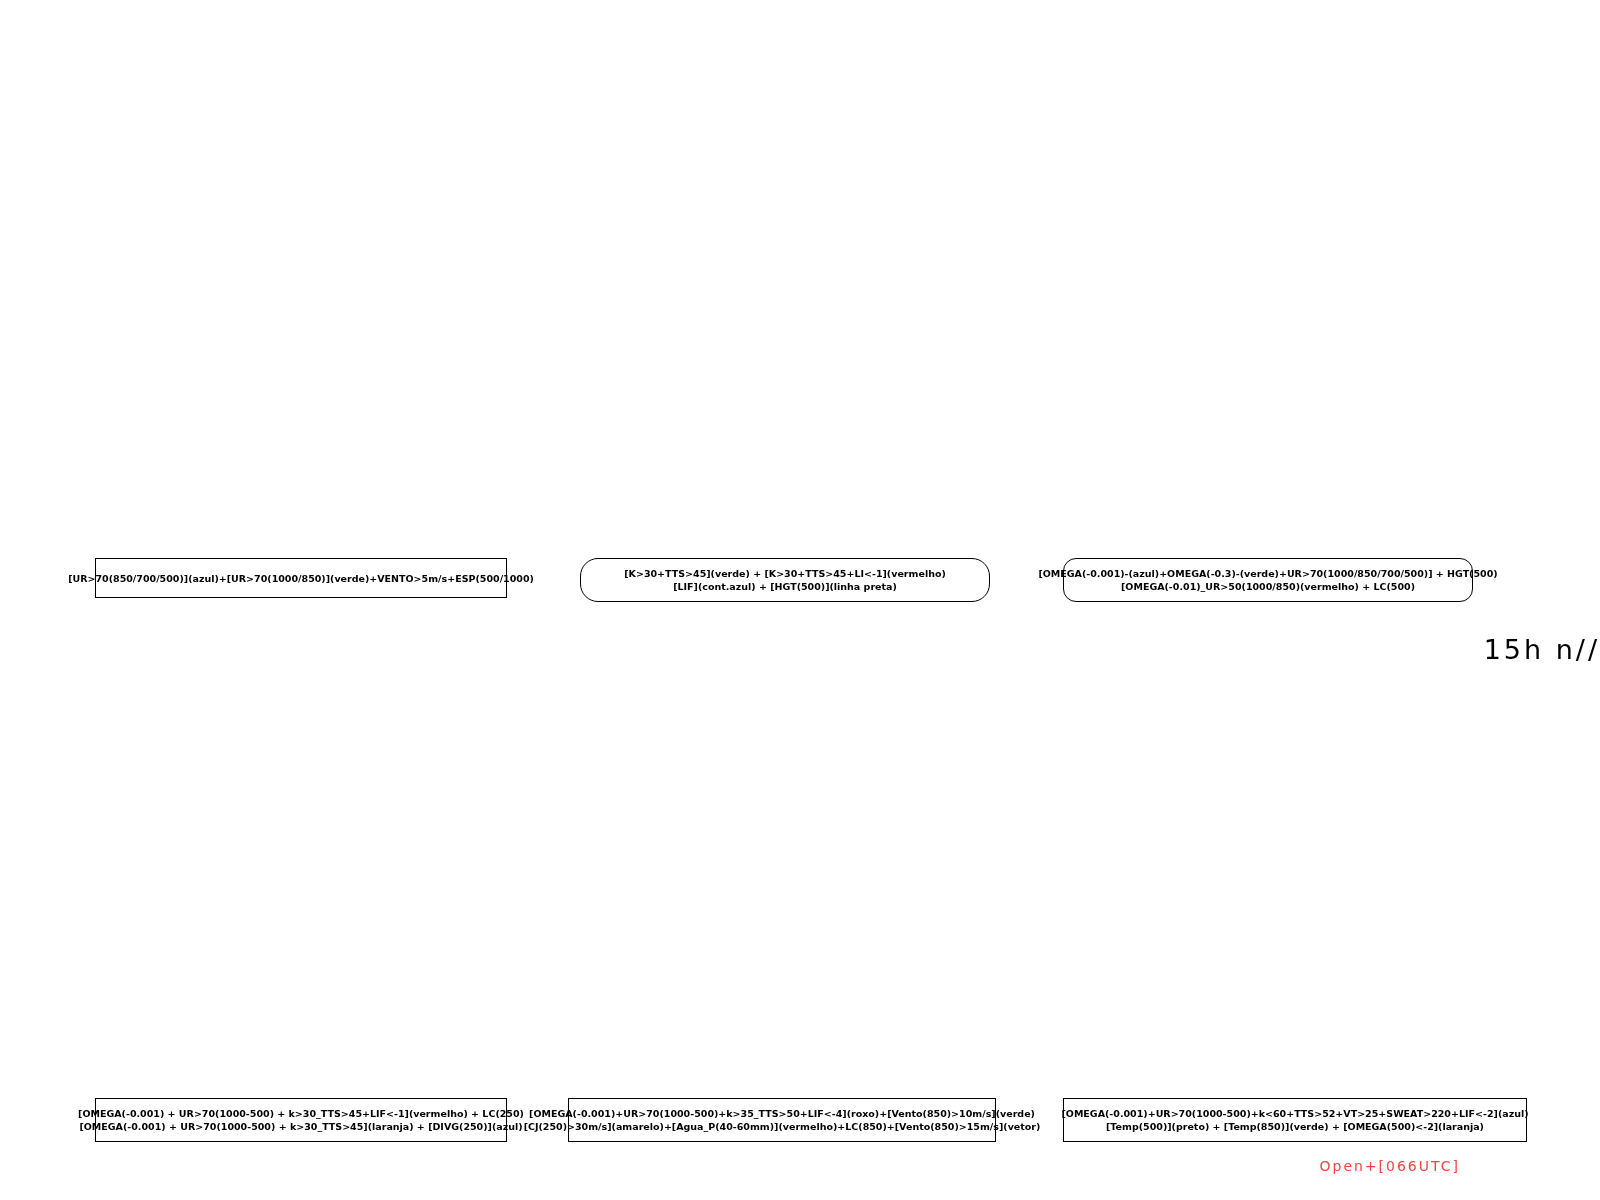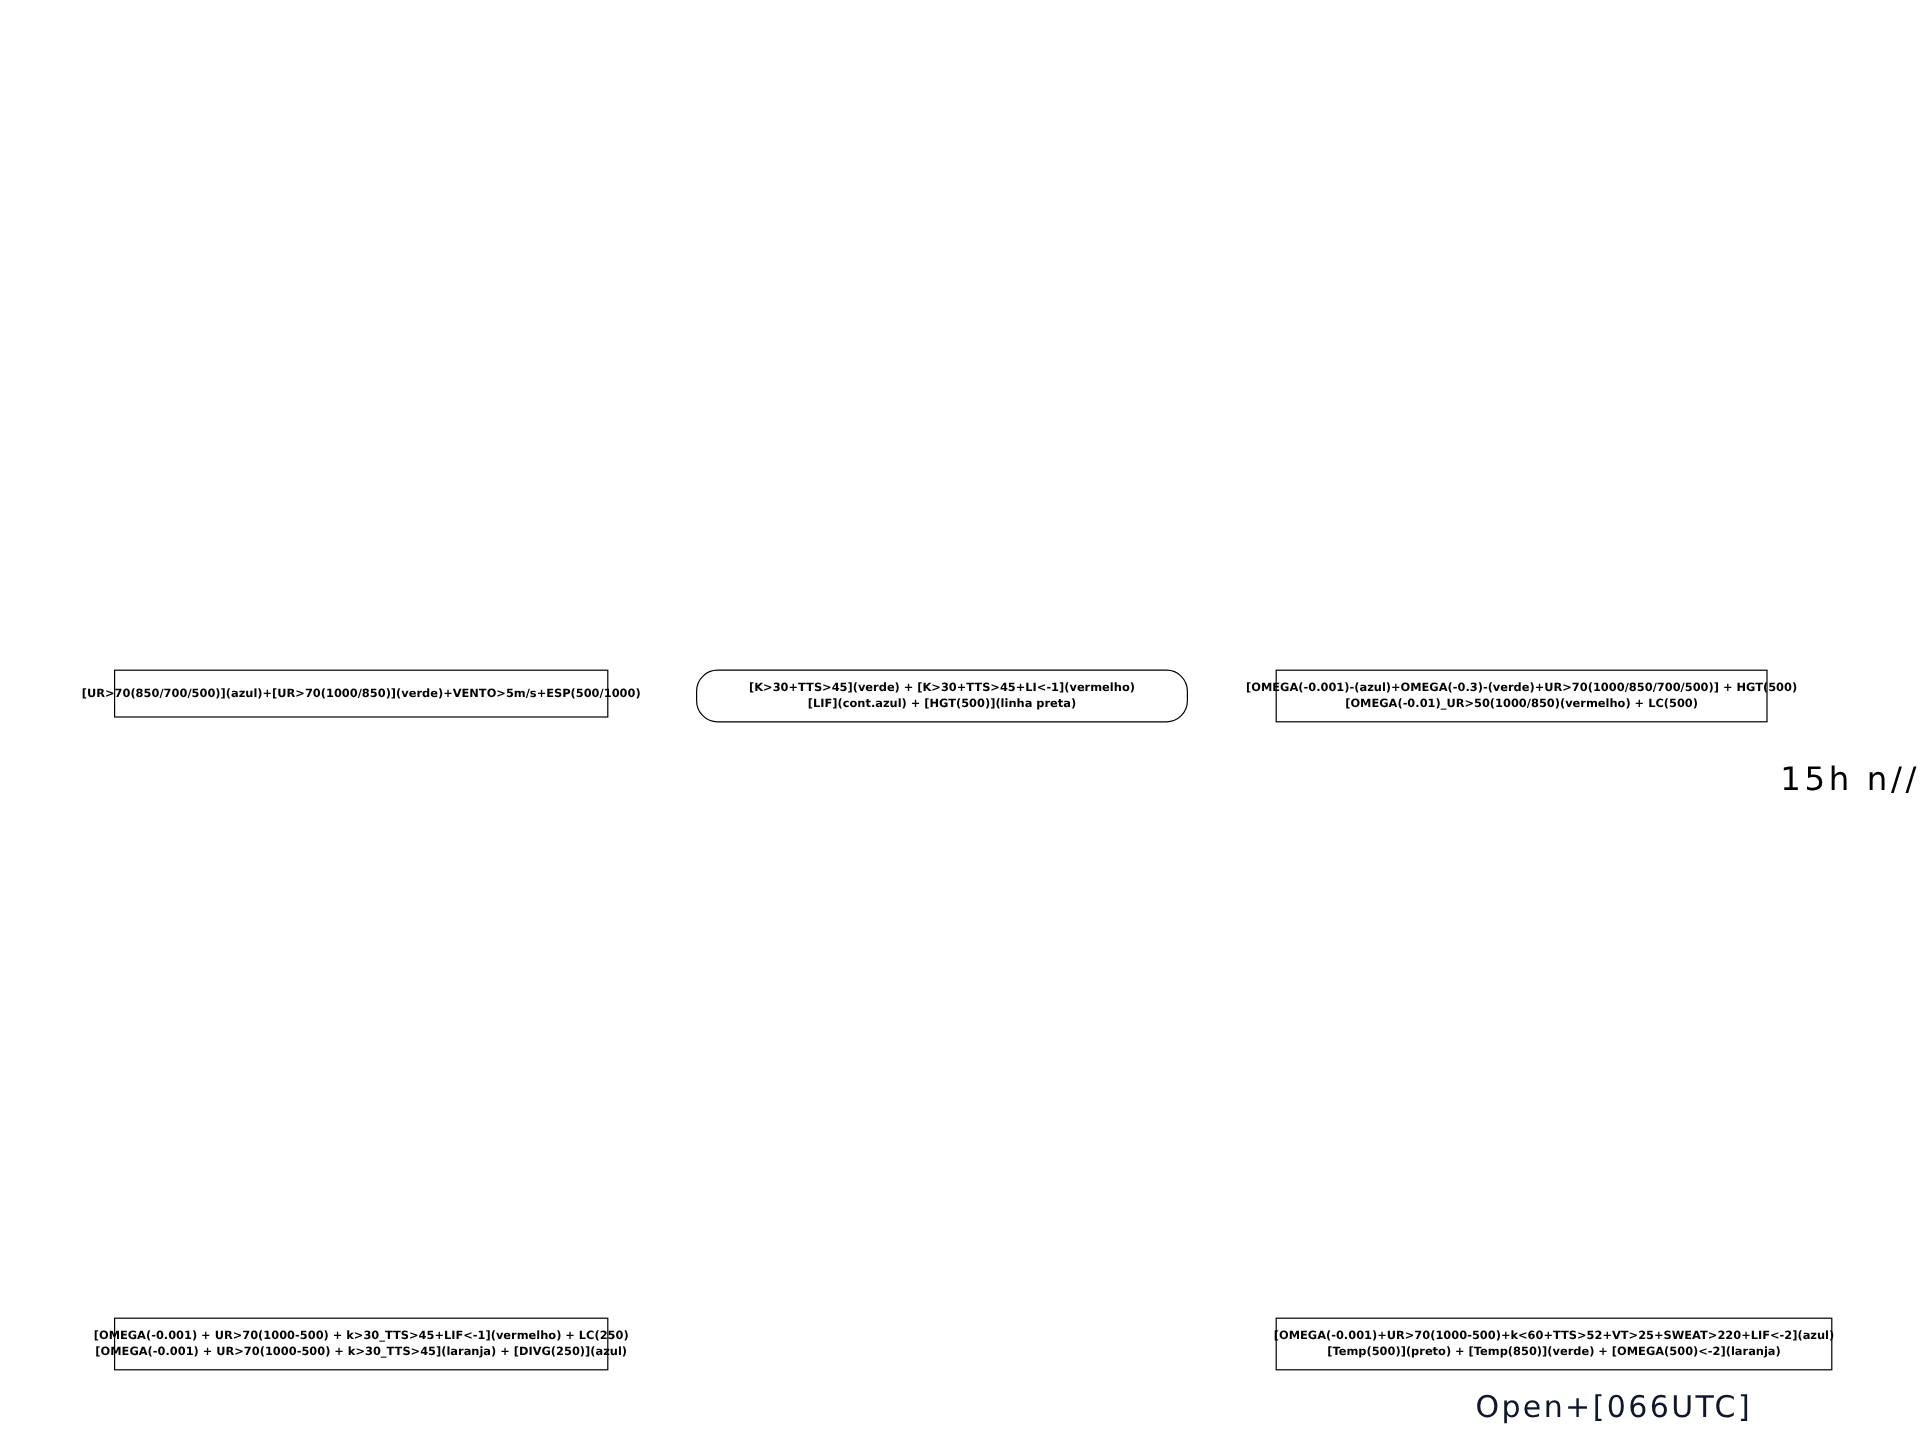--- a/index.html
+++ b/index.html
@@ -42,23 +42,23 @@
     text-align: right;
     font-size: 27px;
     letter-spacing: 3px;
     color: #000000;
     white-space: pre;
   }
   .footer-label {
     position: absolute;
     right: 140px;
     top: 1158px;
-    font-size: 25px;
+    font-size: 14px;
     letter-spacing: 2px;
-    color: #0f172a;
+    color: #ef4444;
     white-space: pre;
   }
   .legend-box {
     position: absolute;
     box-sizing: border-box;
     border: 1.5px solid #000000;
     background: #ffffff;
     display: flex;
     flex-direction: column;
     align-items: center;
@@ -71,21 +71,21 @@
     font-weight: bold;
     letter-spacing: 0px;
     line-height: 13px;
     white-space: nowrap;
     text-align: center;
     color: #000000;
   }
   
   #legend-0 { left: 95px;  top: 558px;  width: 412px; height: 40px; }
   #legend-1 { left: 580px; top: 558px;  width: 410px; height: 44px; border-radius: 18px; }
-  #legend-2 { left: 1063px;top: 558px;  width: 410px; height: 44px; }
+  #legend-2 { left: 1063px;top: 558px;  width: 410px; height: 44px; border-radius: 13px; }
   
   #legend-3 { left: 95px;  top: 1098px; width: 412px; height: 44px; }
   #legend-4 { left: 568px; top: 1098px; width: 428px; height: 44px; }
   #legend-5 { left: 1063px;top: 1098px; width: 464px; height: 44px; }
   
   .panel {
     position: absolute;
     background: #ffffff;
   }
   #panel-0 { left: 95px;  top: 110px; width: 412px; height: 440px; }
@@ -122,20 +122,24 @@
     <div class="legend-line">[OMEGA(-0.01)_UR&gt;50(1000/850)(vermelho)  +  LC(500)</div>
   </div>
 
   <div class="sub-title">15h n//</div>
 
   <div class="legend-box" id="legend-3">
     <div class="legend-line">[OMEGA(-0.001)  +  UR&gt;70(1000-500)  +  k&gt;30_TTS&gt;45+LIF&lt;-1](vermelho)  +  LC(250)</div>
     <div class="legend-line">[OMEGA(-0.001)  +  UR&gt;70(1000-500)  +  k&gt;30_TTS&gt;45](laranja)  +  [DIVG(250)](azul)</div>
   </div>
 
+  <div class="legend-box" id="legend-4">
+    <div class="legend-line">[OMEGA(-0.001)+UR&gt;70(1000-500)+k&gt;35_TTS&gt;50+LIF&lt;-4](roxo)+[Vento(850)&gt;10m/s](verde)</div>
+    <div class="legend-line">[CJ(250)&gt;30m/s](amarelo)+[Agua_P(40-60mm)](vermelho)+LC(850)+[Vento(850)&gt;15m/s](vetor)</div>
+  </div>
 
   <div class="legend-box" id="legend-5">
     <div class="legend-line">[OMEGA(-0.001)+UR&gt;70(1000-500)+k&lt;60+TTS&gt;52+VT&gt;25+SWEAT&gt;220+LIF&lt;-2](azul)</div>
     <div class="legend-line">[Temp(500)](preto)  +  [Temp(850)](verde)  +  [OMEGA(500)&lt;-2](laranja)</div>
   </div>
 
   <div class="footer-label">Open+[066UTC]</div>
 
 </div>
 

